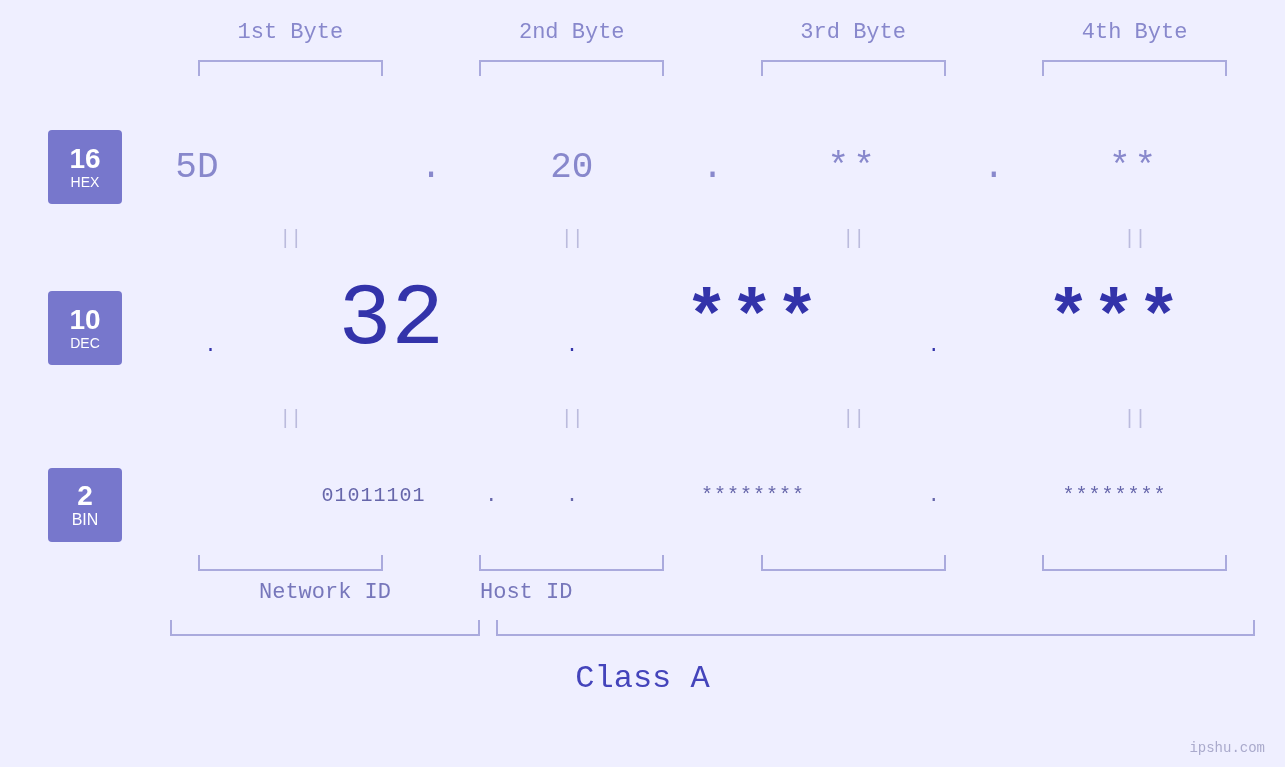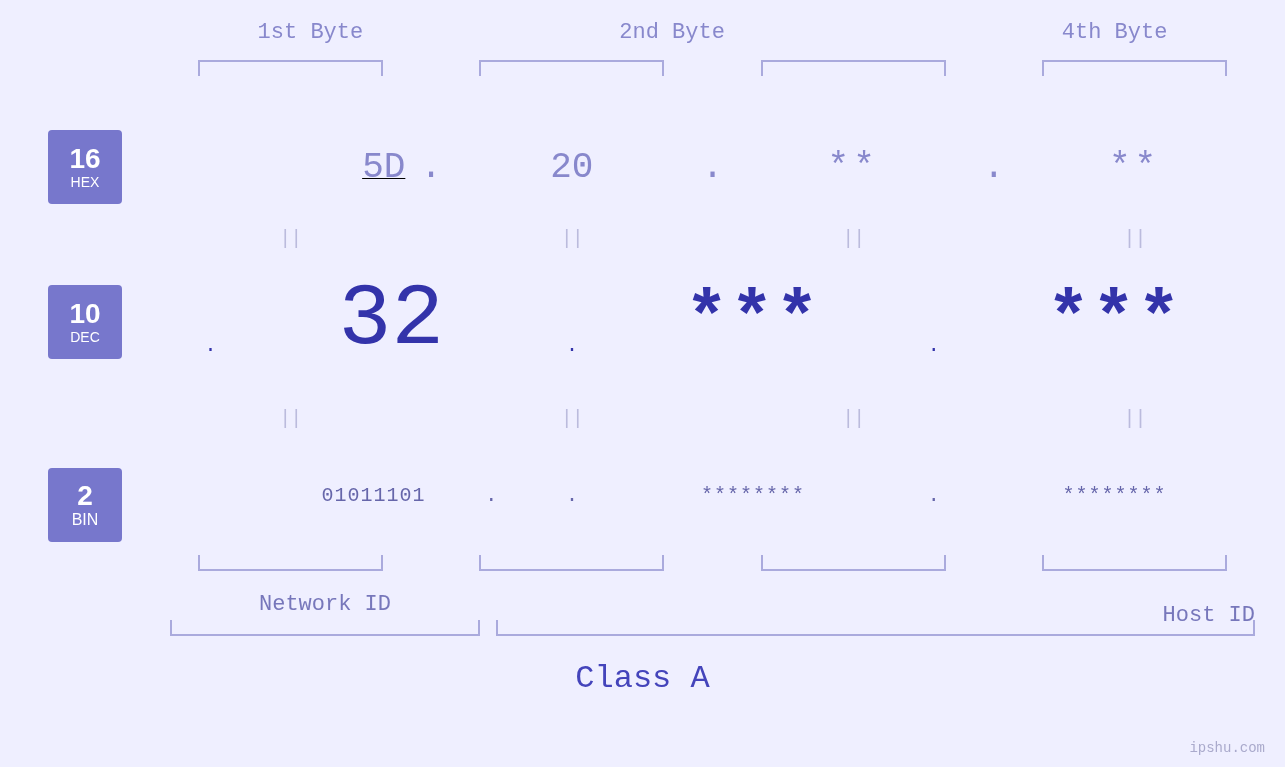--- a/index.html
+++ b/index.html
@@ -28,20 +28,23 @@
 
   <div style="position:absolute; top:20px; left:170px; right:30px; display:flex; justify-content:space-around; align-items:flex-start;">
     <div style="width:230px; text-align:center;">
       <span style="color:#8888cc; font-size:22px; font-family:'Courier New',monospace;">1st Byte</span>
     </div>
     <div style="width:30px;"></div>
     <div style="width:230px; text-align:center;">
       <span style="color:#8888cc; font-size:22px; font-family:'Courier New',monospace;">2nd Byte</span>
     </div>
     <div style="width:30px;"></div>
+    <div style="width:230px; text-align:center;">
+      <span style="color:#8888cc; font-size:22px; font-family:'Courier New',monospace;">3rd Byte</span>
+    </div>
     <div style="width:30px;"></div>
     <div style="width:230px; text-align:center;">
       <span style="color:#8888cc; font-size:22px; font-family:'Courier New',monospace;">4th Byte</span>
     </div>
   </div>
 
   <div style="position:absolute; top:60px; left:170px; right:30px; display:flex; justify-content:space-around; align-items:center;">
     <div style="width:230px; display:flex; justify-content:center;">
       <div style="width:185px; height:16px; border:2px solid #aaaadd; border-bottom:none;"></div>
     </div>
@@ -58,21 +61,21 @@
       <div style="width:185px; height:16px; border:2px solid #aaaadd; border-bottom:none;"></div>
     </div>
   </div>
 
   <div style="position:absolute; top:130px; left:48px; background:#7777cc; color:white; width:74px; height:74px; border-radius:4px; display:flex; flex-direction:column; align-items:center; justify-content:center;">
     <span style="font-size:28px; font-weight:bold; font-family:sans-serif; line-height:1.1;">16</span>
     <span style="font-size:14px; font-family:sans-serif;">HEX</span>
   </div>
 
   <div style="position:absolute; top:130px; left:170px; right:30px; height:74px; display:flex; justify-content:space-around; align-items:center;">
-    <div style="width:230px; text-align:right;text-decoration:underline;">
+    <div style="width:230px; text-align:left;">
       <span style="color:#8888cc; font-size:36px; font-family:'Courier New',monospace;">5D</span>
     </div>
     <div style="width:30px; text-align:center;">
       <span style="color:#8888cc; font-size:36px; font-family:'Courier New',monospace;">.</span>
     </div>
     <div style="width:230px; text-align:center;">
       <span style="color:#8888cc; font-size:36px; font-family:'Courier New',monospace;">20</span>
     </div>
     <div style="width:30px; text-align:center;">
       <span style="color:#8888cc; font-size:36px; font-family:'Courier New',monospace;">.</span>
@@ -99,21 +102,21 @@
     <div style="width:30px;"></div>
     <div style="width:230px; text-align:center;">
       <span style="color:#bbbbdd; font-size:20px; font-family:'Courier New',monospace; letter-spacing:-1px;">||</span>
     </div>
     <div style="width:30px;"></div>
     <div style="width:230px; text-align:center;">
       <span style="color:#bbbbdd; font-size:20px; font-family:'Courier New',monospace; letter-spacing:-1px;">||</span>
     </div>
   </div>
 
-  <div style="position:absolute; top:285px; left:48px; background:#7777cc; color:white; width:74px; height:74px; border-radius:4px; display:flex; flex-direction:column; align-items:center; justify-content:center;">
+  <div style="position:absolute; top:291px; left:48px; background:#7777cc; color:white; width:74px; height:74px; border-radius:4px; display:flex; flex-direction:column; align-items:center; justify-content:center;">
     <span style="font-size:28px; font-weight:bold; font-family:sans-serif; line-height:1.1;">10</span>
     <span style="font-size:14px; font-family:sans-serif;">DEC</span>
   </div>
 
   <div style="position:absolute; top:265px; left:170px; right:30px; height:110px; display:flex; justify-content:space-around; align-items:center;">
     <div style="width:30px; text-align:center; padding-top:50px;">
       <span style="color:#3333aa; font-size:20px; font-family:'Courier New',monospace;">.</span>
     </div>
     <div style="width:230px; text-align:center;">
       <span style="color:#3333aa; font-size:88px; font-weight:normal; font-family:'Courier New',monospace; line-height:1;">32</span>
@@ -191,21 +194,21 @@
     <div style="width:30px;"></div>
     <div style="width:230px; display:flex; justify-content:center;">
       <div style="width:185px; height:16px; border:2px solid #aaaadd; border-top:none;"></div>
     </div>
   </div>
 
   <div style="position:absolute; top:580px; left:170px; right:30px; display:flex; align-items:center;">
     <div style="width:310px; text-align:center;">
       <span style="color:#7777bb; font-size:22px; font-family:'Courier New',monospace;">Network ID</span>
     </div>
-    <div style="flex:1; text-align:right;margin-top:23px;">
+    <div style="flex:1; text-align:left;">
       <span style="color:#7777bb; font-size:22px; font-family:'Courier New',monospace;">Host ID</span>
     </div>
   </div>
 
   <div style="position:absolute; top:620px; left:170px; right:30px; display:flex;">
     <div style="width:310px; height:16px; border:2px solid #aaaadd; border-top:none;"></div>
     <div style="width:16px;"></div>
     <div style="flex:1; height:16px; border:2px solid #aaaadd; border-top:none;"></div>
   </div>
 

